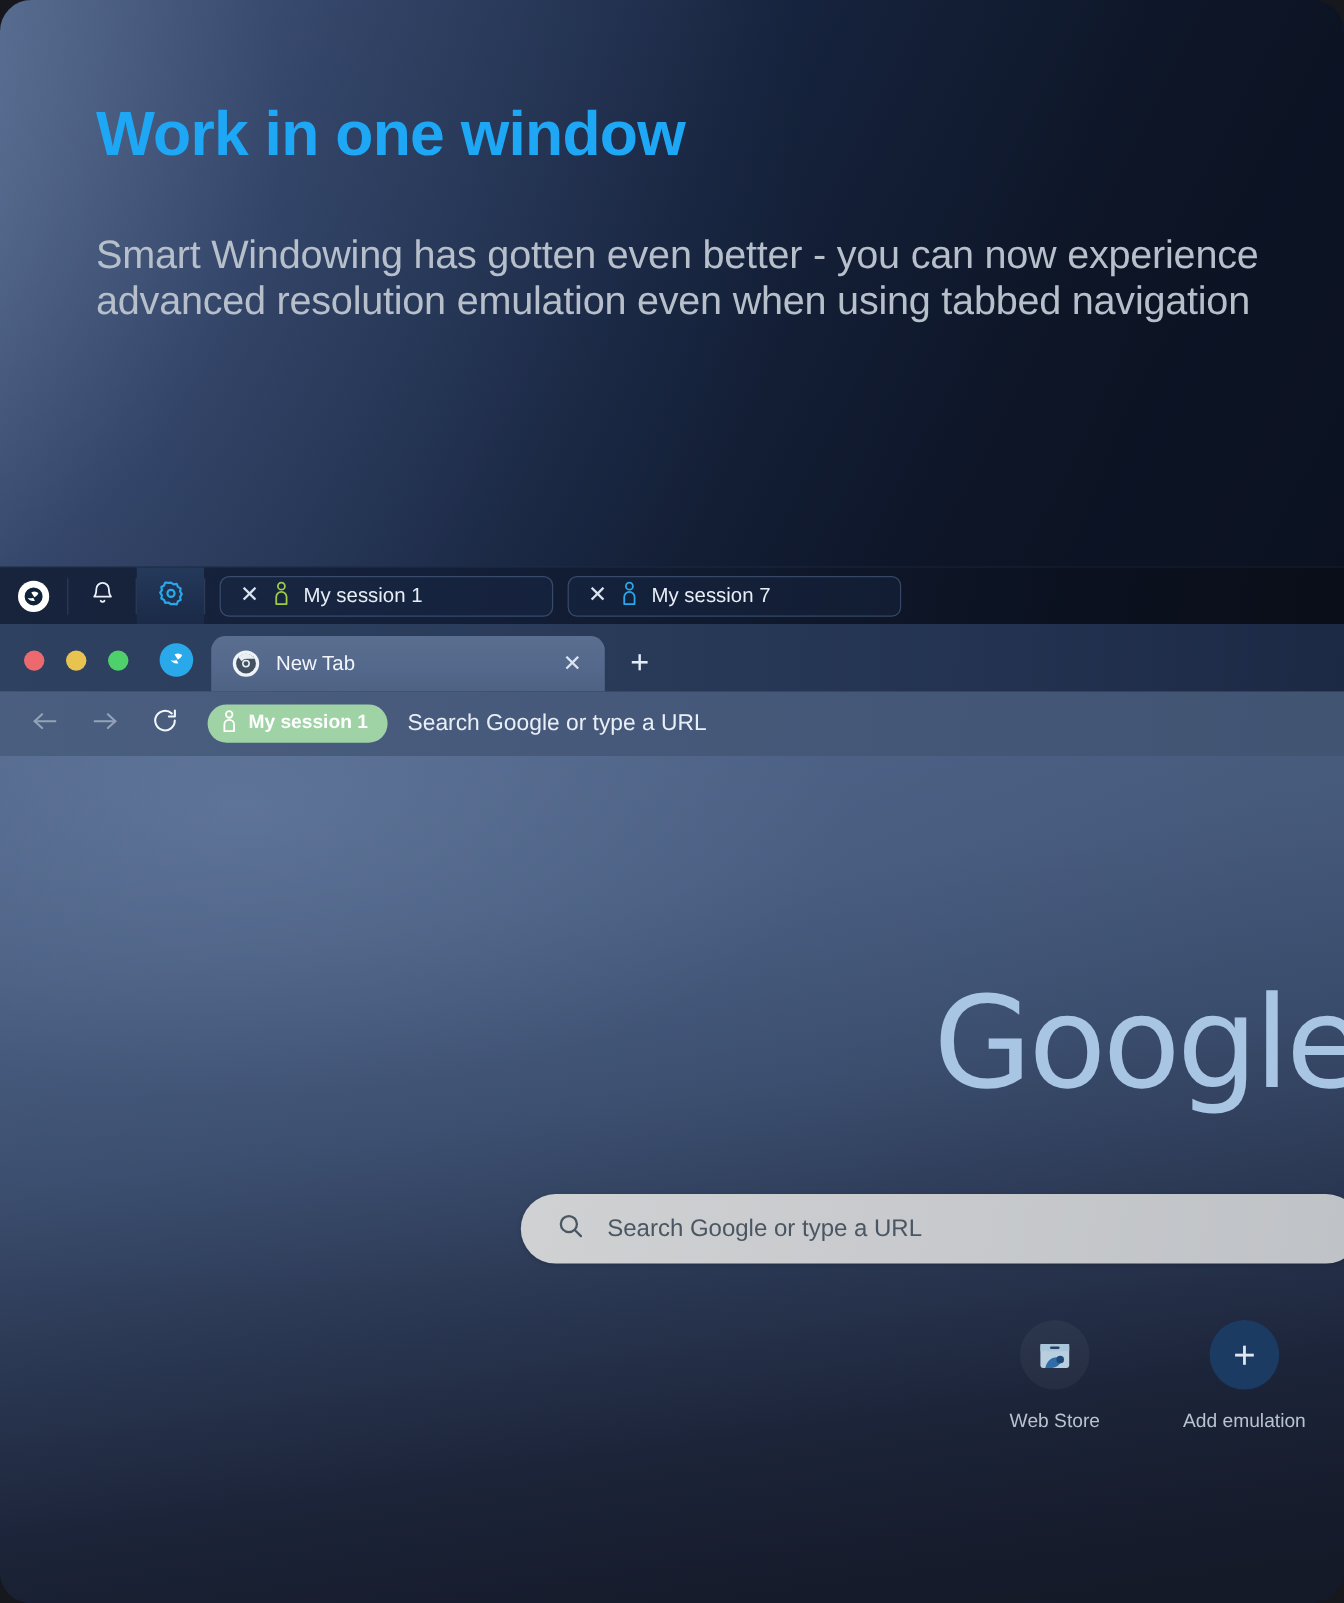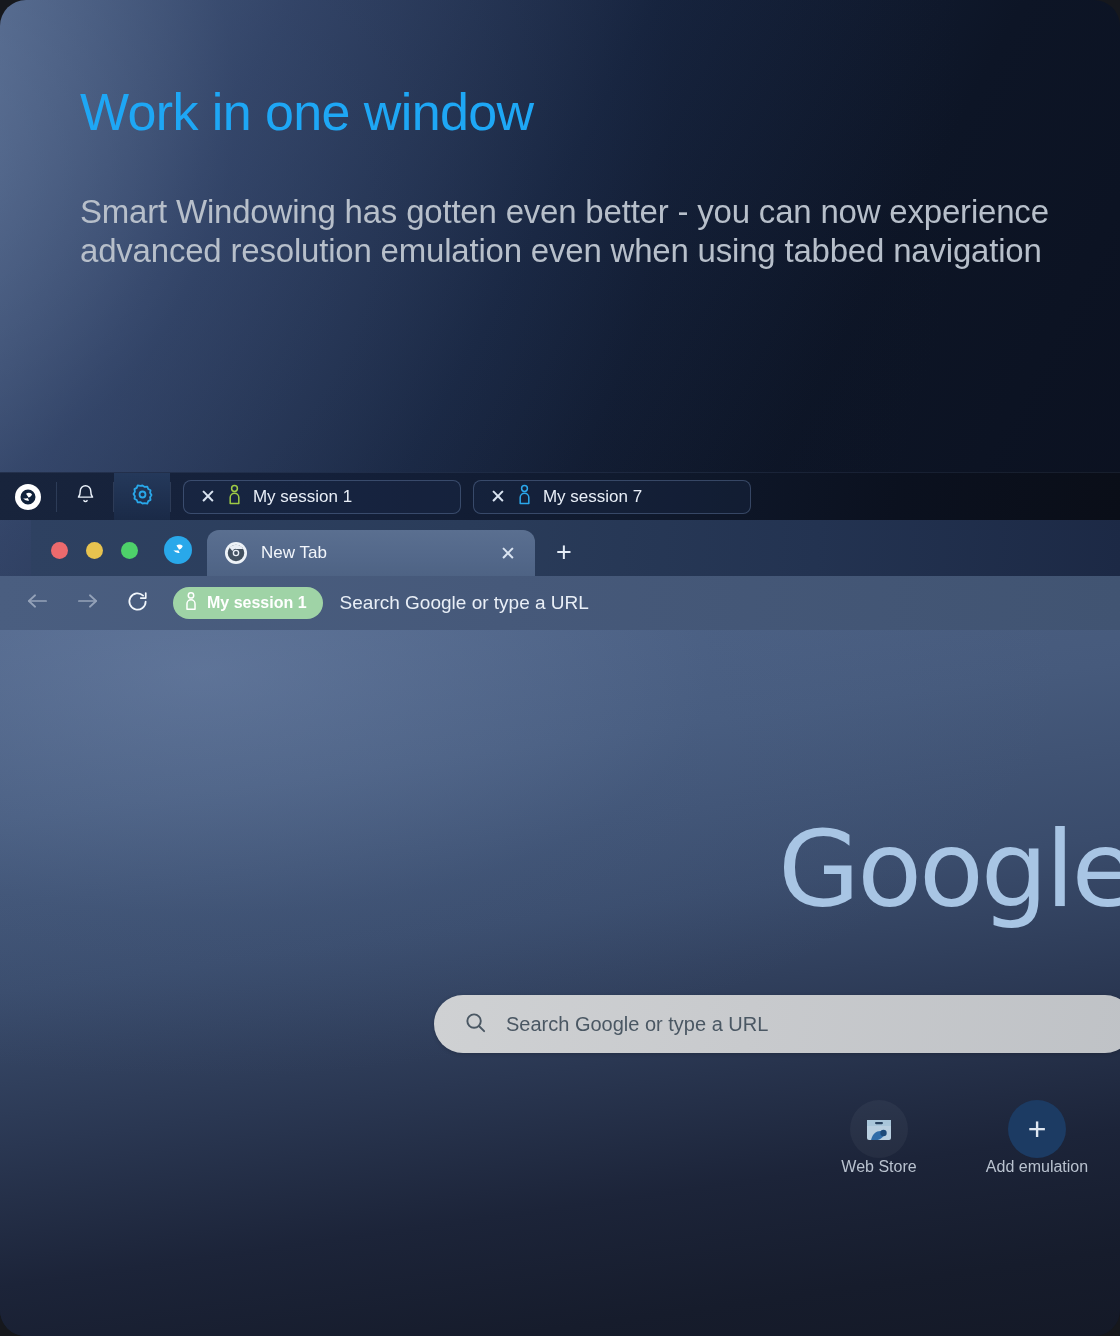--- a/index.html
+++ b/index.html
@@ -23,21 +23,21 @@
       linear-gradient(118deg, #4a5c7c 0%, #2d3c5c 16%, #16233d 36%, #0d1526 56%, #0b1120 78%, #10141c 100%);
   }
 
   
   .hero { position: absolute; left: 0; top: 0; width: 1120px; }
 
   .hero-title {
     position: absolute;
     left: 80px; top: 82px;
     font-size: 52px;
-    font-weight: 400;
+    font-weight: 700;
     letter-spacing: -0.6px;
     color: #1ea7f5;
     white-space: nowrap;
   }
 
   .hero-sub {
     position: absolute;
     left: 80px; top: 192px;
     width: 990px;
     font-size: 33px;
@@ -110,21 +110,20 @@
     width: 1120px; height: 816px;
     overflow: hidden;
   }
 
   .tabstrip {
     height: 56px;
     background: linear-gradient(95deg, #2e4161 0%, #2a3c5a 40%, #233351 72%, #1c2945 100%);
     display: flex; align-items: flex-end;
     padding-left: 20px;
     position: relative;
-    margin-left: 31px;
   }
 
   .traffic { display: flex; align-items: center; gap: 18px; padding-bottom: 17px; }
   .dot { width: 17px; height: 17px; border-radius: 50%; }
   .dot.red { background: #ec6a6d; }
   .dot.yellow { background: #e8c34f; }
   .dot.green { background: #4ed16a; }
 
   .brand-circle {
     width: 28px; height: 28px; border-radius: 50%;
@@ -244,20 +243,21 @@
   }
   .shortcut { width: 118px; text-align: center; }
   .shortcut-icon-wrap {
     width: 58px; height: 58px; margin: 0 auto;
     border-radius: 50%;
     display: flex; align-items: center; justify-content: center;
   }
   .shortcut-icon-wrap.plain { background: rgba(255,255,255,0.045); }
   .shortcut-icon-wrap.filled { background: #1c3b63; }
   .shortcut-label {
+    margin-top: 18px;
     font-size: 16px; color: #b9c2cf;
     white-space: nowrap;
   }
   .plus-glyph { font-size: 32px; color: #dfe7f1; font-weight: 300; line-height: 1; }
 </style>
 </head>
 <body>
 
 <div id="root">
 

